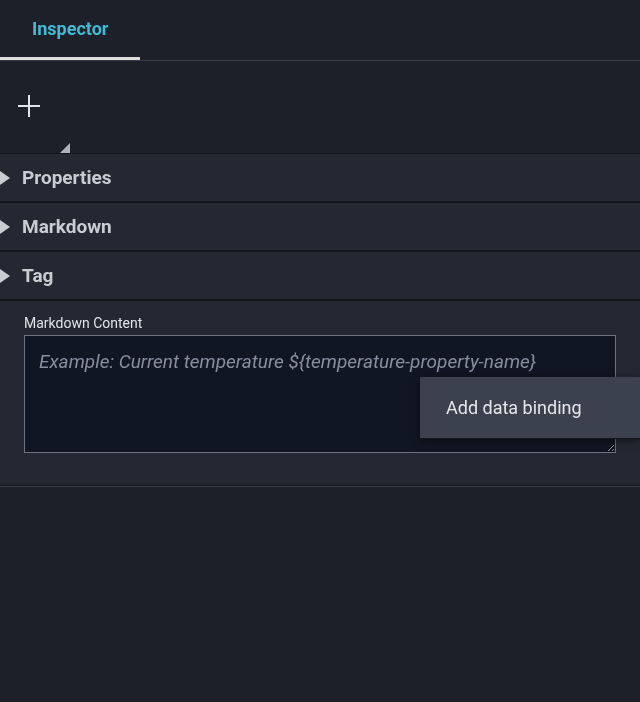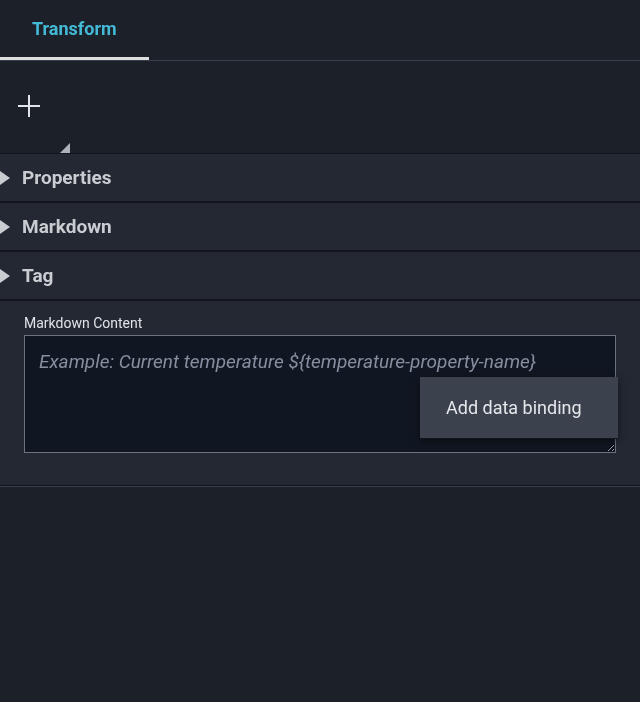--- a/index.html
+++ b/index.html
@@ -139,21 +139,21 @@
   }
   .after-sections {
     border-top: 1px solid #3a3f4a;
     height: 110px;
     background: #1b2029;
   }
   .context-menu {
     position: absolute;
     top: 377px;
     left: 420px;
-    width: 198px;
+    width: 221px;
     background: #c2410c;
     box-shadow: 0 2px 8px rgba(0,0,0,0.5);
     z-index: 10;
   }
   .context-menu .item {
     padding: 20px 26px;
     font-size: 18px;
     color: #e5e7eb;
     cursor: pointer;
   }
@@ -162,21 +162,21 @@
   }
   .context-menu .sep {
     height: 1px;
     background: #12151b;
   }
 </style>
 </head>
 <body>
 
 <div class="tabs">
-  <div class="tab">Transform</div>
+  <div class="tab">Inspector</div>
 </div>
 
 <div class="toolbar">
   <div class="plus-btn">
     <svg width="26" height="26" viewBox="0 0 26 26">
       <line x1="13" y1="2" x2="13" y2="24" stroke="#e0e3e7" stroke-width="2"></line>
       <line x1="2" y1="13" x2="24" y2="13" stroke="#e0e3e7" stroke-width="2"></line>
     </svg>
   </div>
   <div class="corner"></div>

